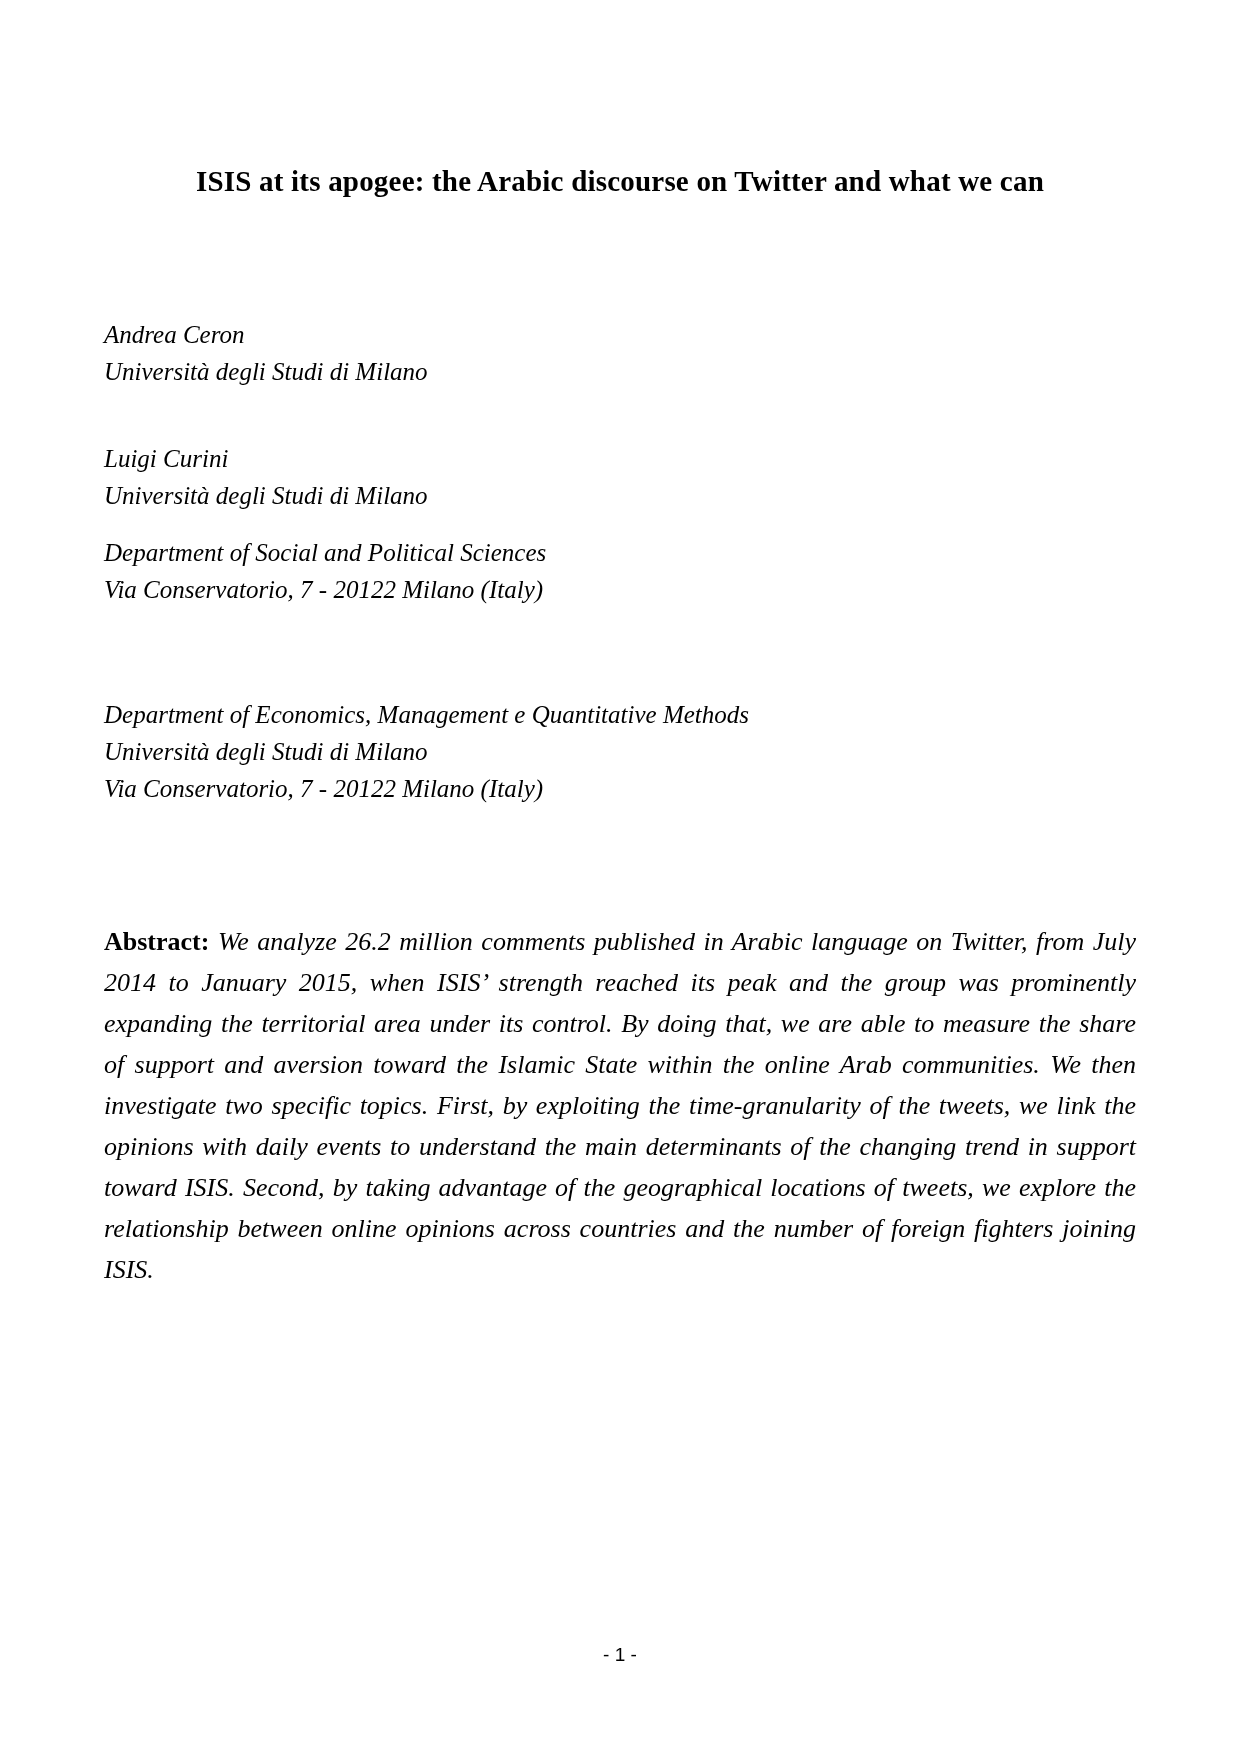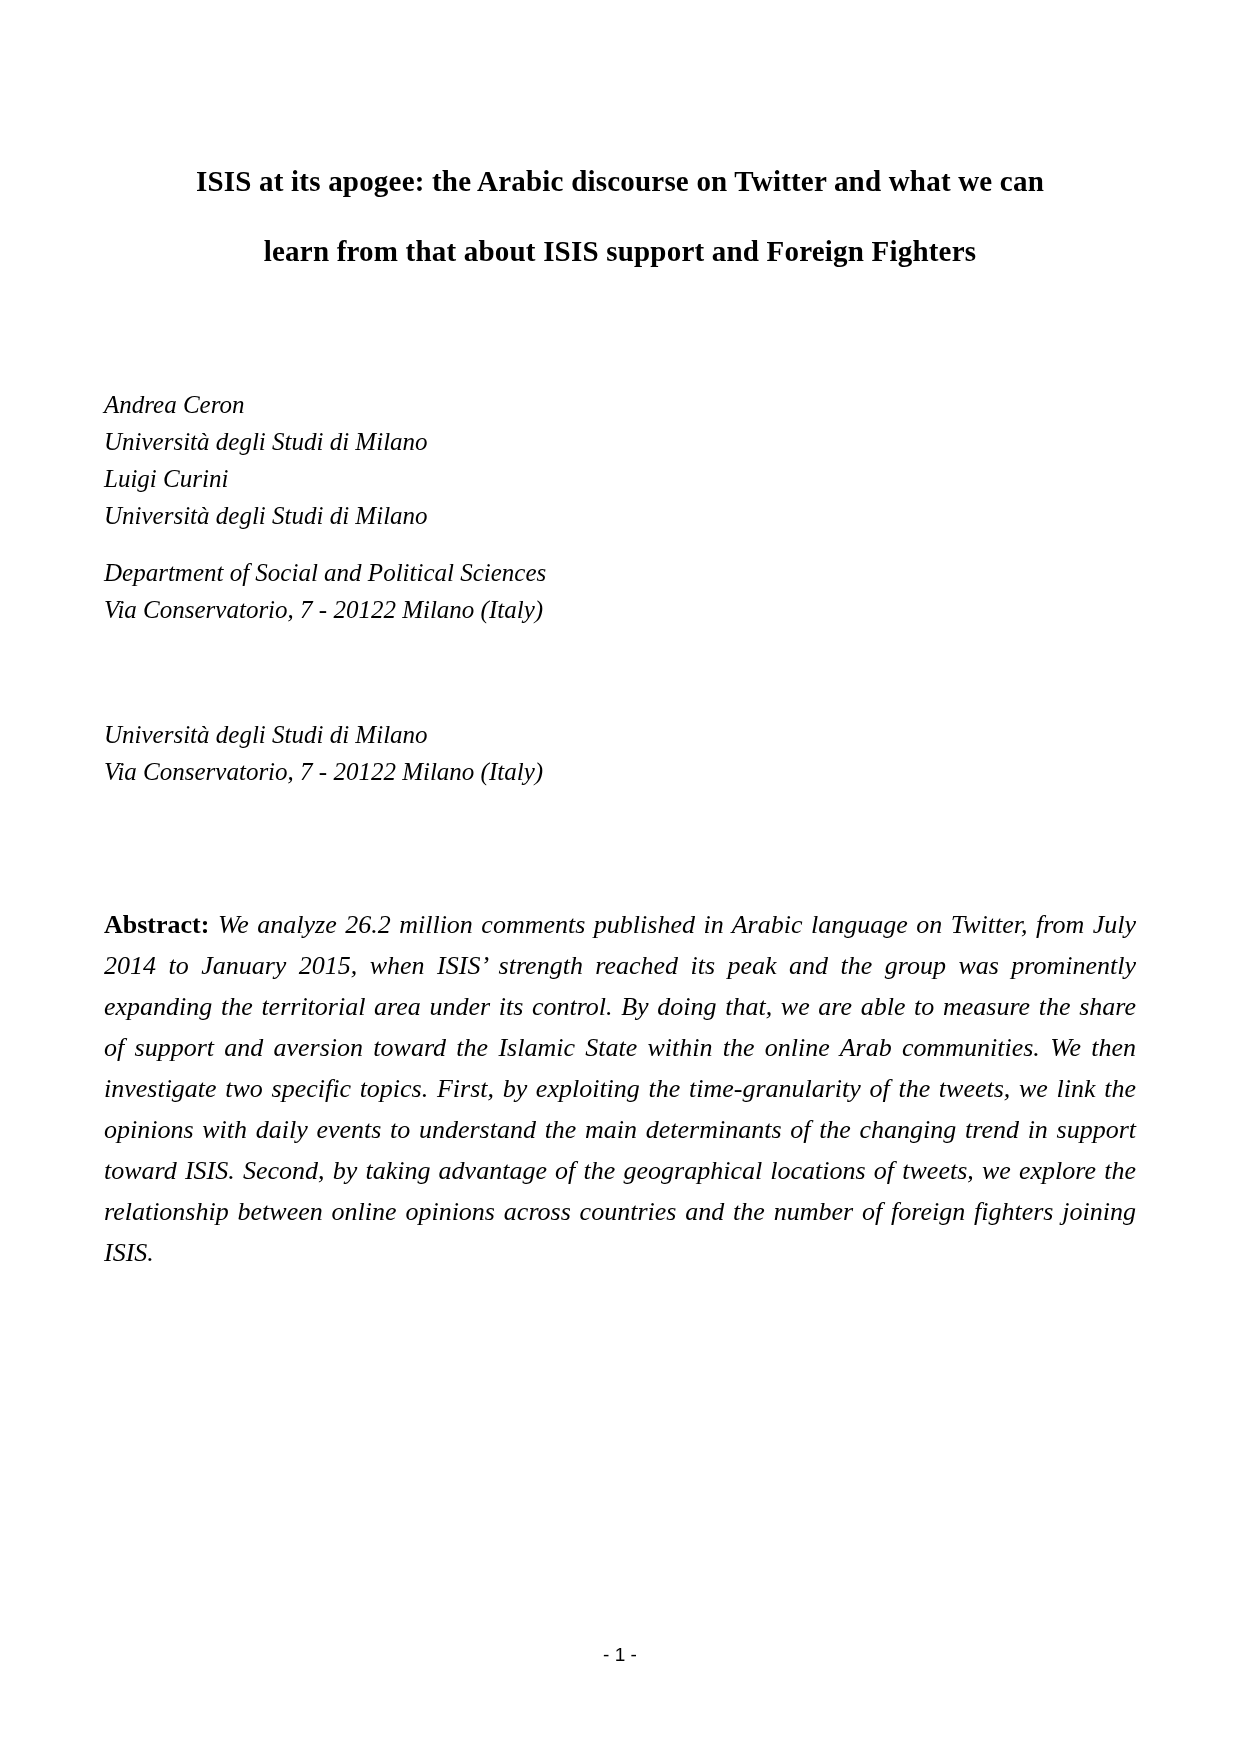--- a/index.html
+++ b/index.html
@@ -28,21 +28,21 @@
     line-height: 70px;
     letter-spacing: 0.2px;
   }
   .paper-title .title-line { display: block; }
   .author-block {
     font-style: italic;
     font-size: 25px;
     line-height: 37px;
   }
   .author-block-1 { margin-top: 100px; }
-  .author-block-2 { }
+  .author-block-2 { margin-top: 50px; }
   .author-block-3 { margin-top: 20px; }
   .author-block-4 { margin-top: 88px; }
   .author-line { display: block; }
   .abstract {
     margin-top: 114px;
     font-size: 26px;
     line-height: 41px;
     text-align: justify;
     font-style: italic;
     word-spacing: 1px;
@@ -68,39 +68,39 @@
     color: #000000;
   }
 </style>
 </head>
 <body>
 
 <div class="page">
 
   <h1 class="paper-title">
     <span class="title-line">ISIS at its apogee: the Arabic discourse on Twitter and what we can</span>
-    <span class="title-line">learn from that about ISIS support and Foreign Fighters</span>
   </h1>
 
   <div class="author-block author-block-1">
     <span class="author-line">Andrea Ceron</span>
     <span class="author-line">Università degli Studi di Milano</span>
   </div>
 
   <div class="author-block author-block-2">
     <span class="author-line">Luigi Curini</span>
     <span class="author-line">Università degli Studi di Milano</span>
   </div>
 
   <div class="author-block author-block-3">
     <span class="author-line">Department of Social and Political Sciences</span>
     <span class="author-line">Via Conservatorio, 7 - 20122 Milano (Italy)</span>
   </div>
 
   <div class="author-block author-block-4">
+    <span class="author-line">Department of Economics, Management e Quantitative Methods</span>
     <span class="author-line">Università degli Studi di Milano</span>
     <span class="author-line">Via Conservatorio, 7 - 20122 Milano (Italy)</span>
   </div>
 
   <p class="abstract">
     <b class="abstract-label">Abstract:</b>
     <span>We analyze 26.2 million comments published in Arabic language on Twitter, from July 2014 to January 2015, when ISIS’ strength reached its peak and the group was prominently expanding the territorial area under its control. By doing that, we are able to measure the share of support and aversion toward the Islamic State within the online Arab communities. We then investigate two specific topics. First, by exploiting the time-granularity of the tweets, we link the opinions with daily events to understand the main determinants of the changing trend in support toward ISIS. Second, by taking advantage of the geographical locations of tweets, we explore the relationship between online opinions across countries and the number of foreign fighters joining ISIS.</span>
   </p>
 
 

